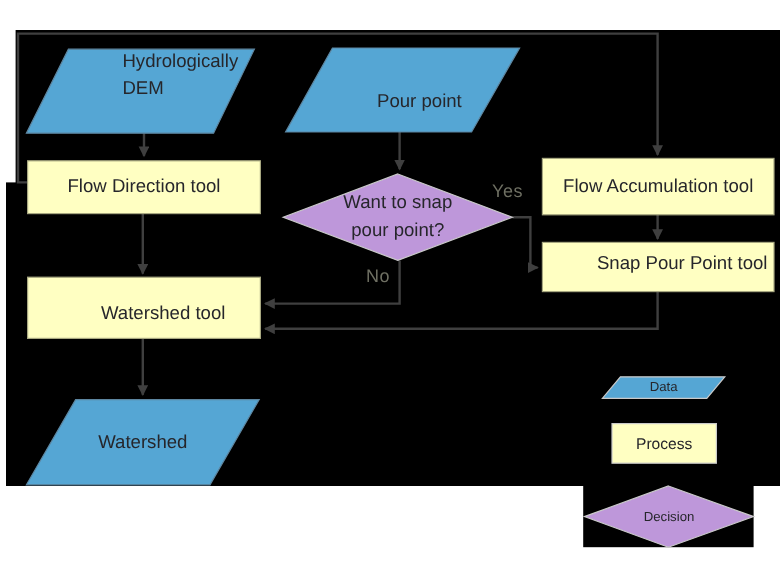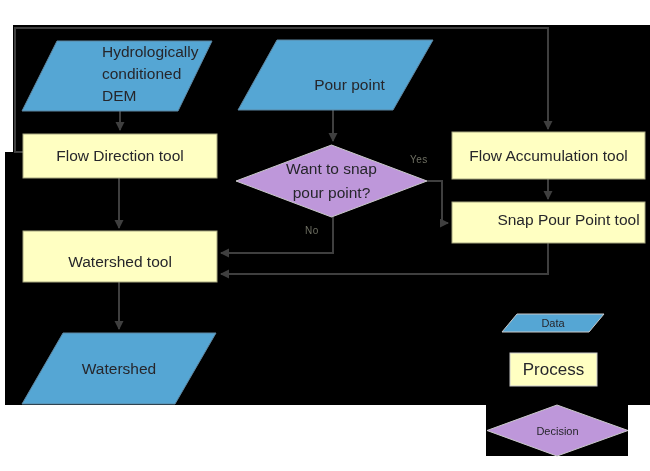--- a/index.html
+++ b/index.html
@@ -11,21 +11,21 @@
   #shapes{position:absolute;left:0;top:0;}
   .lbl{
     position:absolute;display:flex;align-items:center;justify-content:center;
     color:var(--text,#26262b);font-size:15.5px;line-height:20px;
     text-align:center;white-space:nowrap;
   }
   .lbl.block{display:block;text-align:left;white-space:normal;margin-left:36px;}
   .lbl.block span{display:block;line-height:22px;}
   .lbl .line{display:block;line-height:24px;}
   .edge-lbl{
-    position:absolute;font-size:10px;color:#6e6f62;letter-spacing:.5px;
+    position:absolute;font-size:15px;color:#6e6f62;letter-spacing:.5px;
     line-height:10px;
   }
   .legend-lbl{font-size:11px;}
 </style>
 </head>
 <body>
 
 <div id="stage">
 
   <svg id="shapes" width="650" height="471" viewBox="0 0 650 471">
@@ -60,41 +60,40 @@
     <polygon points="331.5,145 427,181 331.5,217 236,181" fill="var(--purple)" stroke="#c9c9c9"></polygon>
     <polygon points="63,333 216,333 175,404 22,404" fill="var(--blue)" stroke="#5d86a1"></polygon>
 
     <polygon points="517,314 604,314 589,332 502,332" fill="var(--blue)" stroke="#c9c9c9"></polygon>
     <rect x="510" y="353" width="87" height="33" fill="var(--yellow)" stroke="#c9c9c9"></rect>
     <polygon points="557,405 628,430.5 557,456 487,430.5" fill="var(--purple)" stroke="#c9c9c9"></polygon>
   </svg>
 
   <div class="lbl block" style="left:66px;top:41px;width:130px;">
     <span>Hydrologically</span>
-    <span>conditioned</span>
     <span>DEM</span>
   </div>
 
   <div class="lbl" style="left:252px;top:40px;width:195px;height:90px;">Pour point</div>
 
   <div class="lbl" style="left:23px;top:134px;width:194px;height:44px;">Flow Direction tool</div>
 
   <div class="lbl" style="left:452px;top:132px;width:193px;height:47px;">Flow Accumulation tool</div>
 
   <div class="lbl" style="left:452px;top:202px;width:193px;height:36px;padding-left:20px;">Snap Pour Point tool</div>
 
-  <div class="lbl" style="left:23px;top:231px;width:194px;height:62px;">Watershed tool</div>
+  <div class="lbl" style="left:39px;top:231px;width:194px;height:62px;">Watershed tool</div>
 
   <div class="lbl" style="left:22px;top:333px;width:194px;height:71px;">Watershed</div>
 
   <div class="lbl" style="left:236px;top:145px;width:191px;height:72px;flex-direction:column;">
     <span class="line">Want to snap</span>
     <span class="line">pour point?</span>
   </div>
 
   <div class="edge-lbl" style="left:410px;top:155px;">Yes</div>
   <div class="edge-lbl" style="left:305px;top:226px;">No</div>
 
   <div class="lbl legend-lbl" style="left:502px;top:314px;width:102px;height:18px;">Data</div>
-  <div class="lbl" style="left:510px;top:353px;width:87px;height:33px;font-size:17px;">Process</div>
+  <div class="lbl" style="left:510px;top:353px;width:87px;height:33px;font-size:13px;">Process</div>
   <div class="lbl legend-lbl" style="left:487px;top:405px;width:141px;height:51px;">Decision</div>
 
 </div>
 
 </body></html>

